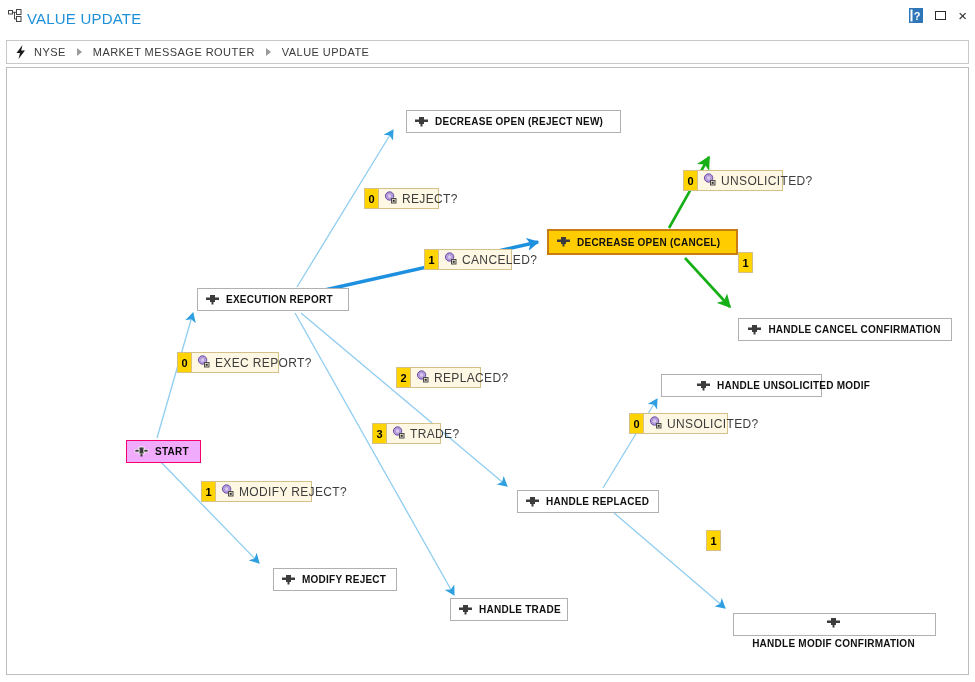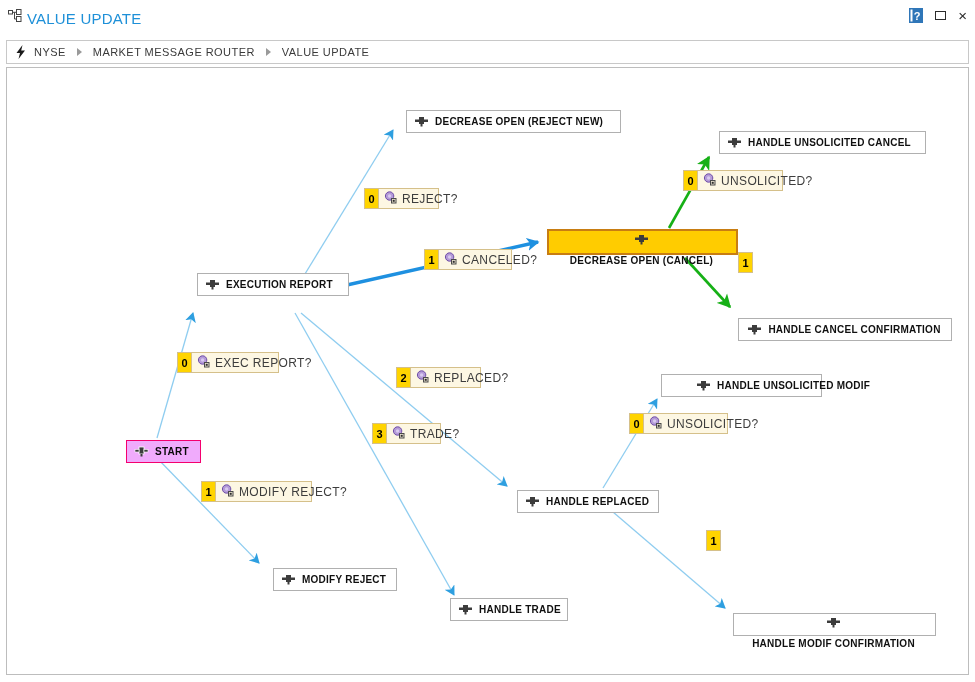--- a/index.html
+++ b/index.html
@@ -247,57 +247,46 @@
         <svg width="15" height="12" viewBox="0 0 15 12">
           <rect x="5" y="2" width="5" height="7" fill="#3c3c3c"></rect>
           <rect x="1" y="4.5" width="4" height="2.5" fill="#3c3c3c"></rect>
           <rect x="10" y="4.5" width="4" height="2.5" fill="#3c3c3c"></rect>
           <rect x="6.5" y="9" width="2" height="2.5" fill="#3c3c3c"></rect>
         </svg>
       </span>
       <span class="node-label">DECREASE OPEN (REJECT NEW)</span>
     </div>
 
-    <div class="node selected" style="left:540px; top:161px; width:191px;flex-direction:column;">
+    <div class="node selected" style="left:540px; top:161px; width:191px;">
       <span class="state-icon">
         <svg width="15" height="12" viewBox="0 0 15 12">
           <rect x="5" y="2" width="5" height="7" fill="#3c3c3c"></rect>
           <rect x="1" y="4.5" width="4" height="2.5" fill="#3c3c3c"></rect>
           <rect x="10" y="4.5" width="4" height="2.5" fill="#3c3c3c"></rect>
           <rect x="6.5" y="9" width="2" height="2.5" fill="#3c3c3c"></rect>
         </svg>
       </span>
       <span class="node-label">DECREASE OPEN (CANCEL)</span>
     </div>
 
-    <div class="node" style="left:712px; top:63px; width:207px;">
-      <span class="state-icon">
-        <svg width="15" height="12" viewBox="0 0 15 12">
-          <rect x="5" y="2" width="5" height="7" fill="#3c3c3c"></rect>
-          <rect x="1" y="4.5" width="4" height="2.5" fill="#3c3c3c"></rect>
-          <rect x="10" y="4.5" width="4" height="2.5" fill="#3c3c3c"></rect>
-          <rect x="6.5" y="9" width="2" height="2.5" fill="#3c3c3c"></rect>
-        </svg>
-      </span>
-      <span class="node-label">HANDLE UNSOLICITED CANCEL</span>
-    </div>
 
     <div class="node" style="left:731px; top:250px; width:214px;justify-content:center;">
       <span class="state-icon">
         <svg width="15" height="12" viewBox="0 0 15 12">
           <rect x="5" y="2" width="5" height="7" fill="#3c3c3c"></rect>
           <rect x="1" y="4.5" width="4" height="2.5" fill="#3c3c3c"></rect>
           <rect x="10" y="4.5" width="4" height="2.5" fill="#3c3c3c"></rect>
           <rect x="6.5" y="9" width="2" height="2.5" fill="#3c3c3c"></rect>
         </svg>
       </span>
       <span class="node-label">HANDLE CANCEL CONFIRMATION</span>
     </div>
 
-    <div class="node" style="left:190px; top:205px; width:152px;">
+    <div class="node" style="left:190px; top:220px; width:152px;">
       <span class="state-icon">
         <svg width="15" height="12" viewBox="0 0 15 12">
           <rect x="5" y="2" width="5" height="7" fill="#3c3c3c"></rect>
           <rect x="1" y="4.5" width="4" height="2.5" fill="#3c3c3c"></rect>
           <rect x="10" y="4.5" width="4" height="2.5" fill="#3c3c3c"></rect>
           <rect x="6.5" y="9" width="2" height="2.5" fill="#3c3c3c"></rect>
         </svg>
       </span>
       <span class="node-label">EXECUTION REPORT</span>
     </div>

